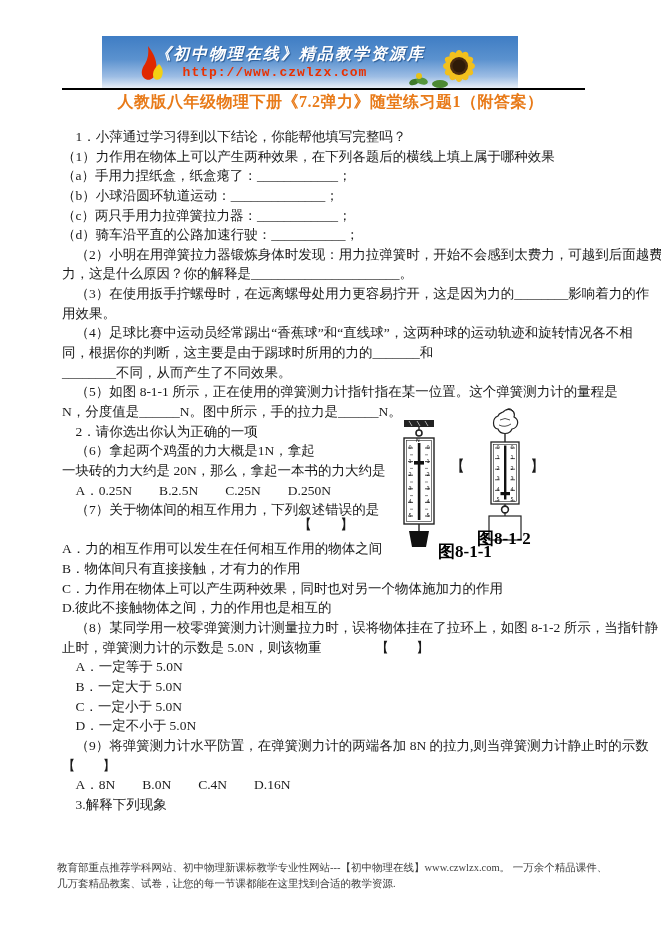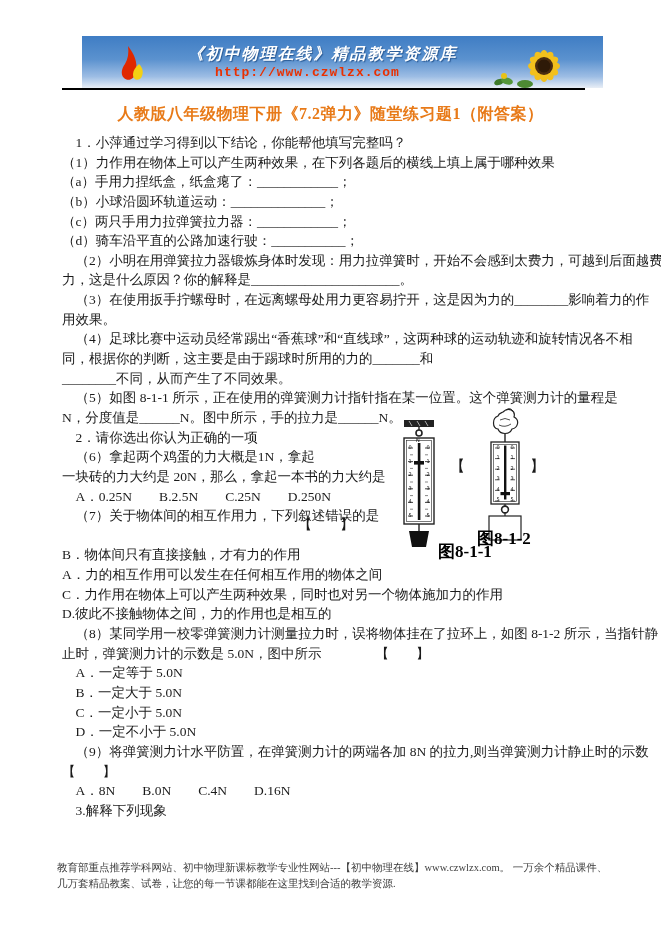--- a/index.html
+++ b/index.html
@@ -6,21 +6,21 @@
   .page{
     position:relative;
     width:661px;height:936px;
     background:#ffffff;
     overflow:hidden;
     font-family:"Liberation Serif","DejaVu Serif",serif;
     color:#1a1a1a;
   }
   
   .banner{
-    position:absolute;left:82px;top:36px;width:521px;height:52px;
+    position:absolute;left:102px;top:36px;width:416px;height:52px;
     background:linear-gradient(#3f7dc4 0%,#5b92cf 45%,#9dbde4 78%,#e8eef6 100%);
     overflow:hidden;
   }
   .banner-title{
     position:absolute;left:0;right:40px;top:8px;text-align:center;
     color:#ffffff;font-weight:bold;font-size:16px;letter-spacing:2px;
     font-style:italic;text-shadow:1px 1px 1px #2a5a94;white-space:nowrap;
   }
   .banner-url{
     position:absolute;left:0;right:70px;top:29px;text-align:center;
@@ -32,24 +32,23 @@
   .banner-plant{position:absolute;right:88px;bottom:-4px;}
   .header-rule{
     position:absolute;left:62px;top:88px;width:523px;height:0;
     border-top:2px solid #000;
   }
   
   .doc-title{
     position:absolute;left:0;right:0;top:92px;text-align:center;
     font-size:16px;font-weight:bold;color:#e87a18;letter-spacing:0.5px;
     white-space:nowrap;
-    margin-top:12px;
-  }
-  
-  .body-block{position:absolute;left:62px;top:133px;width:535px;}
+  }
+  
+  .body-block{position:absolute;left:62px;top:127px;width:535px;}
   .body-line{
     height:19.65px;line-height:19.65px;font-size:13.5px;
     white-space:pre;overflow:visible;
   }
   .bracket{position:absolute;font-size:15px;color:#1a1a1a;white-space:pre;}
   .bracket-q6-open{left:450px;top:457px;}
   .bracket-q6-close{left:530px;top:457px;}
   .bracket-q7{left:298px;top:516px;font-size:14px;}
   
   .figure{position:absolute;}
@@ -140,26 +139,26 @@
       <div class="body-line">同，根据你的判断，这主要是由于踢球时所用的力的_______和</div>
       <div class="body-line">________不同，从而产生了不同效果。</div>
       <div class="body-line">　（5）如图 8-1-1 所示，正在使用的弹簧测力计指针指在某一位置。这个弹簧测力计的量程是</div>
       <div class="body-line">N，分度值是______N。图中所示，手的拉力是______N。</div>
       <div class="body-line">　2．请你选出你认为正确的一项</div>
       <div class="body-line">　（6）拿起两个鸡蛋的力大概是1N，拿起</div>
       <div class="body-line">一块砖的力大约是 20N，那么，拿起一本书的力大约是</div>
       <div class="body-line">　A．0.25N　　B.2.5N　　C.25N　　D.250N</div>
       <div class="body-line">　（7）关于物体间的相互作用力，下列叙述错误的是</div>
       <div class="body-line"></div>
+      <div class="body-line">A．力的相互作用可以发生在任何相互作用的物体之间</div>
       <div class="body-line">B．物体间只有直接接触，才有力的作用</div>
-      <div class="body-line">A．力的相互作用可以发生在任何相互作用的物体之间</div>
       <div class="body-line">C．力作用在物体上可以产生两种效果，同时也对另一个物体施加力的作用</div>
       <div class="body-line">D.彼此不接触物体之间，力的作用也是相互的</div>
       <div class="body-line">　（8）某同学用一校零弹簧测力计测量拉力时，误将物体挂在了拉环上，如图 8-1-2 所示，当指针静</div>
-      <div class="body-line">止时，弹簧测力计的示数是 5.0N，图中所示　　　　【　　】</div>
+      <div class="body-line">止时，弹簧测力计的示数是 5.0N，则该物重　　　　【　　】</div>
       <div class="body-line">　A．一定等于 5.0N</div>
       <div class="body-line">　B．一定大于 5.0N</div>
       <div class="body-line">　C．一定小于 5.0N</div>
       <div class="body-line">　D．一定不小于 5.0N</div>
       <div class="body-line">　（9）将弹簧测力计水平防置，在弹簧测力计的两端各加 8N 的拉力,则当弹簧测力计静止时的示数</div>
       <div class="body-line">【　　】</div>
       <div class="body-line">　A．8N　　B.0N　　C.4N　　D.16N</div>
       <div class="body-line">　3.解释下列现象</div>
     </div>
 

